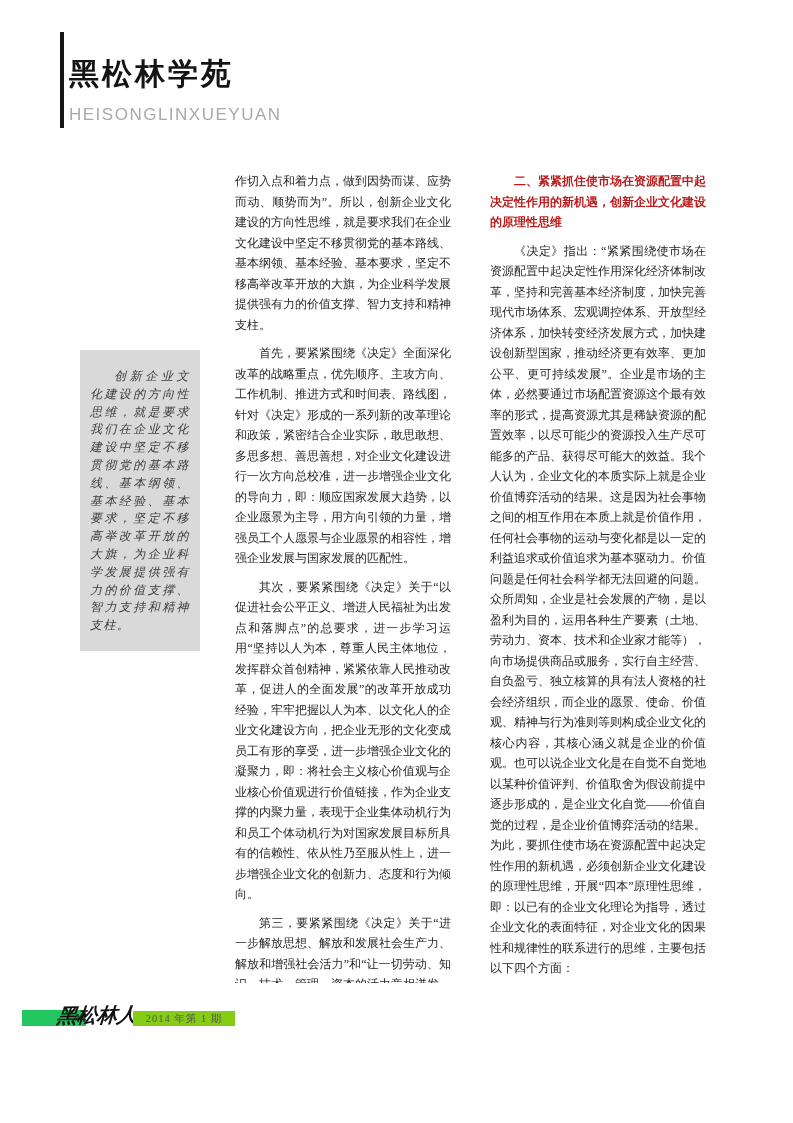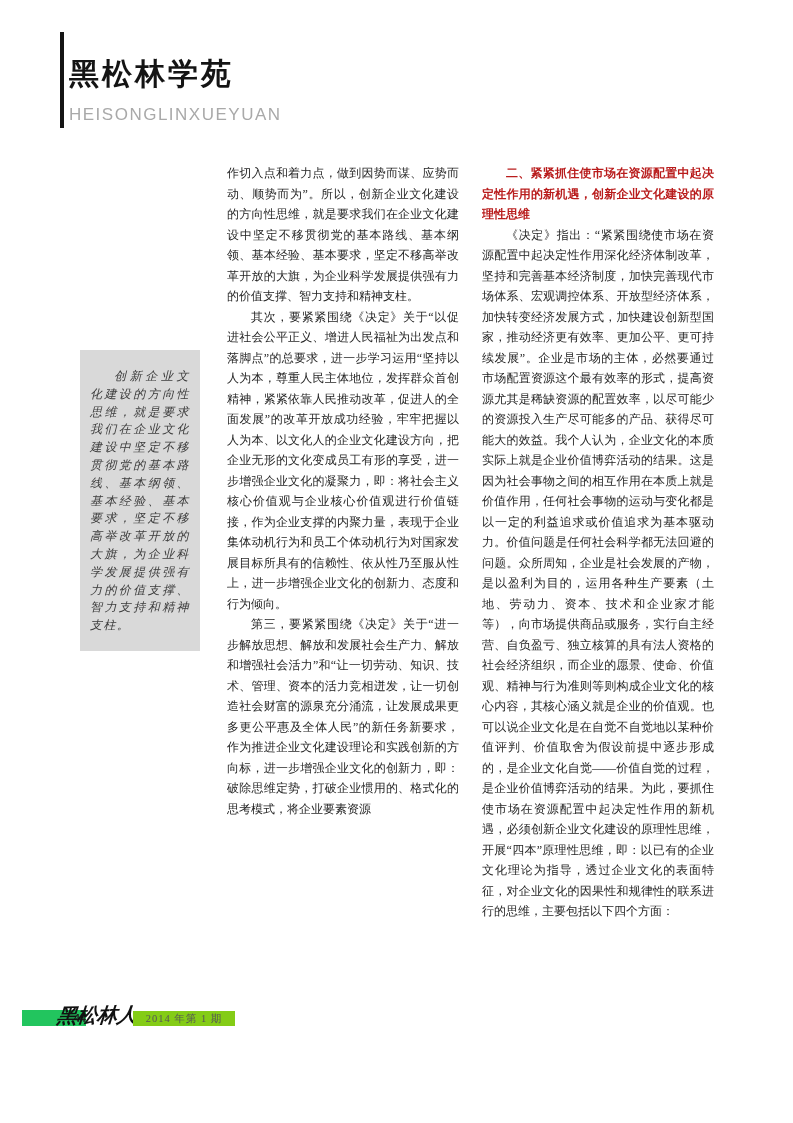--- a/index.html
+++ b/index.html
@@ -27,21 +27,21 @@
     text-align:justify;color:#3c3c3c;margin-top:14px;
   }
   .pullquote p{margin:0;text-indent:2em;}
   
   .col{
     position:absolute;top:163px;width:232px;height:820px;overflow:hidden;
     font-size:12px;line-height:20.5px;text-align:justify;color:#262626;
   }
   .col-1{left:227px;}
   .col-2{left:482px;}
-  .col p{margin:0;}
+  .col p{margin:8px;}
   .para{text-indent:2em;}
   .cont{text-indent:0;}
   .heading{
     text-indent:2em;font-weight:700;color:#b91c1c;
     font-family:"Liberation Sans",sans-serif;
   }
   
   .footer{position:absolute;left:0;top:1002px;width:793px;height:30px;}
   .page-num{
     position:absolute;left:22px;top:8px;width:28px;height:16px;
@@ -66,20 +66,21 @@
 <div class="masthead-bar"></div>
 <div class="masthead-title">黑松林学苑</div>
 <div class="masthead-sub">HEISONGLINXUEYUAN</div>
 
 <div class="pullquote">
   <p>创新企业文化建设的方向性思维，就是要求我们在企业文化建设中坚定不移贯彻党的基本路线、基本纲领、基本经验、基本要求，坚定不移高举改革开放的大旗，为企业科学发展提供强有力的价值支撑、智力支持和精神支柱。</p>
 </div>
 
 <div class="col col-1">
   <p class="cont">作切入点和着力点，做到因势而谋、应势而动、顺势而为”。所以，创新企业文化建设的方向性思维，就是要求我们在企业文化建设中坚定不移贯彻党的基本路线、基本纲领、基本经验、基本要求，坚定不移高举改革开放的大旗，为企业科学发展提供强有力的价值支撑、智力支持和精神支柱。</p>
+  <p class="para">首先，要紧紧围绕《决定》全面深化改革的战略重点，优先顺序、主攻方向、工作机制、推进方式和时间表、路线图，针对《决定》形成的一系列新的改革理论和政策，紧密结合企业实际，敢思敢想、多思多想、善思善想，对企业文化建设进行一次方向总校准，进一步增强企业文化的导向力，即：顺应国家发展大趋势，以企业愿景为主导，用方向引领的力量，增强员工个人愿景与企业愿景的相容性，增强企业发展与国家发展的匹配性。</p>
   <p class="para">其次，要紧紧围绕《决定》关于“以促进社会公平正义、增进人民福祉为出发点和落脚点”的总要求，进一步学习运用“坚持以人为本，尊重人民主体地位，发挥群众首创精神，紧紧依靠人民推动改革，促进人的全面发展”的改革开放成功经验，牢牢把握以人为本、以文化人的企业文化建设方向，把企业无形的文化变成员工有形的享受，进一步增强企业文化的凝聚力，即：将社会主义核心价值观与企业核心价值观进行价值链接，作为企业支撑的内聚力量，表现于企业集体动机行为和员工个体动机行为对国家发展目标所具有的信赖性、依从性乃至服从性上，进一步增强企业文化的创新力、态度和行为倾向。</p>
   <p class="para">第三，要紧紧围绕《决定》关于“进一步解放思想、解放和发展社会生产力、解放和增强社会活力”和“让一切劳动、知识、技术、管理、资本的活力竞相迸发，让一切创造社会财富的源泉充分涌流，让发展成果更多更公平惠及全体人民”的新任务新要求，作为推进企业文化建设理论和实践创新的方向标，进一步增强企业文化的创新力，即：破除思维定势，打破企业惯用的、格式化的思考模式，将企业要素资源</p>
 </div>
 
 <div class="col col-2">
   <p class="heading">二、紧紧抓住使市场在资源配置中起决定性作用的新机遇，创新企业文化建设的原理性思维</p>
   <p class="para">《决定》指出：“紧紧围绕使市场在资源配置中起决定性作用深化经济体制改革，坚持和完善基本经济制度，加快完善现代市场体系、宏观调控体系、开放型经济体系，加快转变经济发展方式，加快建设创新型国家，推动经济更有效率、更加公平、更可持续发展”。企业是市场的主体，必然要通过市场配置资源这个最有效率的形式，提高资源尤其是稀缺资源的配置效率，以尽可能少的资源投入生产尽可能多的产品、获得尽可能大的效益。我个人认为，企业文化的本质实际上就是企业价值博弈活动的结果。这是因为社会事物之间的相互作用在本质上就是价值作用，任何社会事物的运动与变化都是以一定的利益追求或价值追求为基本驱动力。价值问题是任何社会科学都无法回避的问题。众所周知，企业是社会发展的产物，是以盈利为目的，运用各种生产要素（土地、劳动力、资本、技术和企业家才能等），向市场提供商品或服务，实行自主经营、自负盈亏、独立核算的具有法人资格的社会经济组织，而企业的愿景、使命、价值观、精神与行为准则等则构成企业文化的核心内容，其核心涵义就是企业的价值观。也可以说企业文化是在自觉不自觉地以某种价值评判、价值取舍为假设前提中逐步形成的，是企业文化自觉——价值自觉的过程，是企业价值博弈活动的结果。为此，要抓住使市场在资源配置中起决定性作用的新机遇，必须创新企业文化建设的原理性思维，开展“四本”原理性思维，即：以已有的企业文化理论为指导，透过企业文化的表面特征，对企业文化的因果性和规律性的联系进行的思维，主要包括以下四个方面：</p>
 
 </div>
 

